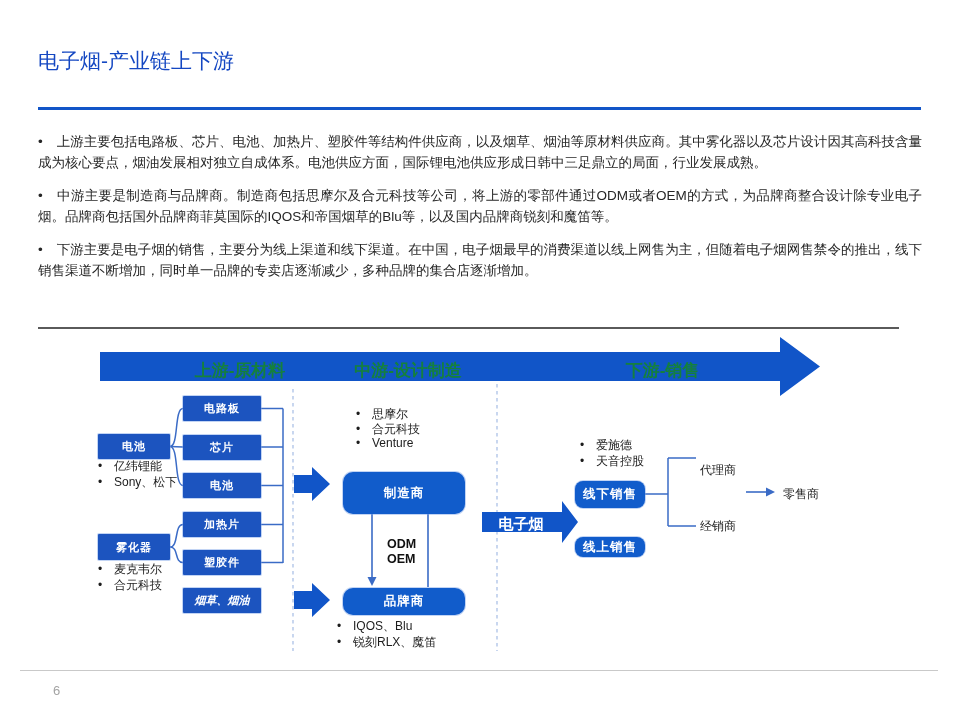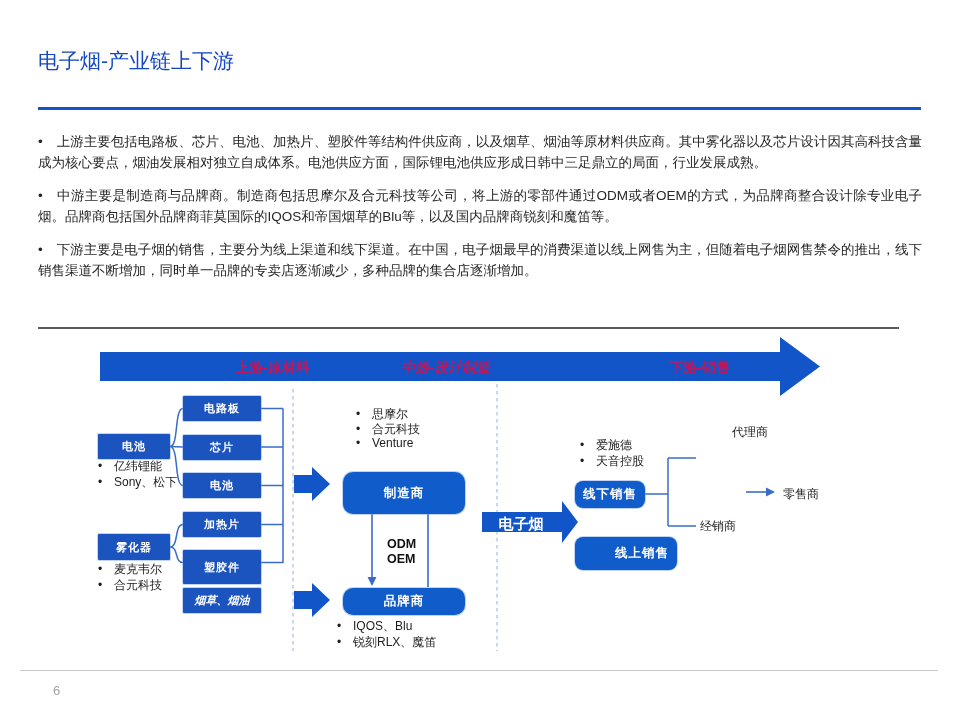--- a/index.html
+++ b/index.html
@@ -14,21 +14,21 @@
   #title-rule{left:38px;top:107px;width:883px;height:3px;background:var(--arrow-blue);}
   
   #paras{left:38px;top:131px;width:884px;font-size:13.5px;line-height:21px;color:#262626;text-align:justify;}
   .para{margin-bottom:12px;}
   .para .dot{margin-right:14px;}
   
   #fig-caption{left:38px;top:309px;font-size:13px;font-weight:bold;color:#111;}
   #fig-rule{left:38px;top:327px;width:861px;height:1.6px;background:#5a5a5a;}
   
   #diagram-svg{left:0;top:0;width:959px;height:719px;pointer-events:none;}
-  .stage-label{font-size:14px;font-weight:bold;color:#be185d;text-align:right;top:359px;}
+  .stage-label{font-size:17px;font-weight:bold;color:#15803d;text-align:center;top:359px;}
   .box{
     background:var(--box-blue);color:#fff;border-radius:1px;
     display:flex;align-items:center;justify-content:center;
     font-size:11px;font-weight:600;letter-spacing:1px;
     box-shadow:0 0 0 1px rgba(120,160,230,.45);
   }
   .box-lg{background:var(--rounded-box-blue);border-radius:10px;font-size:12.5px;}
   .dlist{font-size:12px;color:#1c1c1c;}
   .dlist .li{display:flex;}
   .dlist .d{width:16px;flex:0 0 16px;}
@@ -102,30 +102,30 @@
       <path d="M668,526 H696"></path>
     </g>
 
     <g>
       <line x1="746" y1="492" x2="766" y2="492" style="stroke:var(--connector-blue)" stroke-width="1.6"></line>
       <polygon points="766,487.5 775,492 766,496.5" style="fill:var(--connector-blue)"></polygon>
     </g>
   </svg>
 
   <div class="abs stage-label" style="left:170px;width:140px;">上游-原材料</div>
-  <div class="abs stage-label" style="left:350px;width:140px;font-style:italic;">中游-设计制造</div>
+  <div class="abs stage-label" style="left:338px;width:140px;">中游-设计制造</div>
   <div class="abs stage-label" style="left:595px;width:135px;">下游-销售</div>
 
   <div class="abs box" style="left:98px;top:434px;width:72px;height:25px;">电池</div>
   <div class="abs box" style="left:98px;top:534px;width:72px;height:26px;">雾化器</div>
   <div class="abs box" style="left:183px;top:396px;width:78px;height:25px;">电路板</div>
   <div class="abs box" style="left:183px;top:435px;width:78px;height:25px;">芯片</div>
   <div class="abs box" style="left:183px;top:473px;width:78px;height:25px;">电池</div>
   <div class="abs box" style="left:183px;top:512px;width:78px;height:25px;">加热片</div>
-  <div class="abs box" style="left:183px;top:550px;width:78px;height:34px;">塑胶件</div>
+  <div class="abs box" style="left:183px;top:550px;width:78px;height:25px;">塑胶件</div>
   <div class="abs box" style="left:183px;top:588px;width:78px;height:25px;letter-spacing:0;font-style:italic;">烟草、烟油</div>
 
   <div class="abs dlist" style="left:98px;top:458px;line-height:16px;">
     <div class="li">
         <span class="d">•</span>
         <span>亿纬锂能</span>
       </div>
     <div class="li">
         <span class="d">•</span>
         <span>Sony、松下</span>
@@ -178,21 +178,21 @@
     <div class="li">
         <span class="d">•</span>
         <span>爱施德</span>
       </div>
     <div class="li">
         <span class="d">•</span>
         <span>天音控股</span>
       </div>
   </div>
   <div class="abs box box-lg" style="left:575px;top:481px;width:70px;height:27px;border-radius:8px;">线下销售</div>
-  <div class="abs box box-lg" style="left:575px;top:537px;width:70px;height:33px;border-radius:8px;padding-left:32px;">线上销售</div>
-  <div class="abs plain-label" style="left:700px;top:424px;margin-left:32px;">代理商</div>
+  <div class="abs box box-lg" style="left:575px;top:537px;width:70px;height:20px;border-radius:8px;">线上销售</div>
+  <div class="abs plain-label" style="left:700px;top:462px;">代理商</div>
   <div class="abs plain-label" style="left:700px;top:518px;">经销商</div>
   <div class="abs plain-label" style="left:783px;top:486px;">零售商</div>
 
   <div class="abs" id="footer-rule"></div>
   <div class="abs" id="page-number">6</div>
 
 </div>
 
 </body></html>

